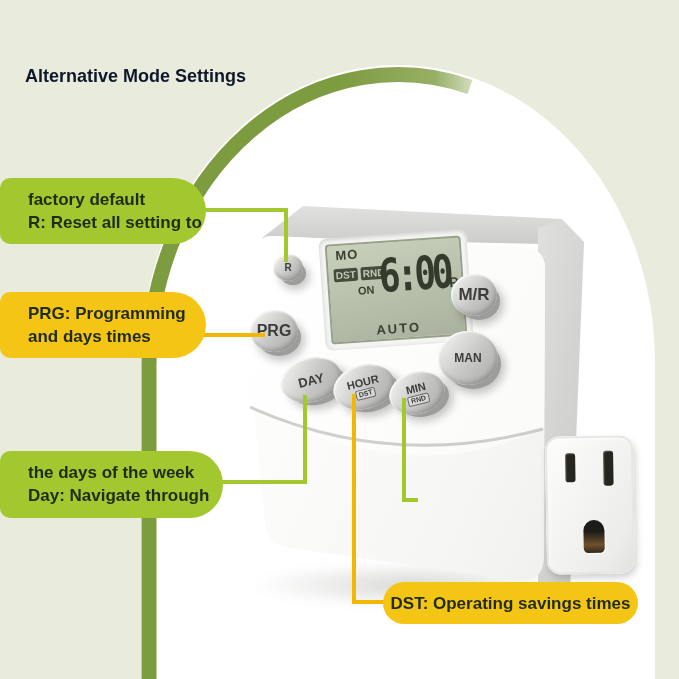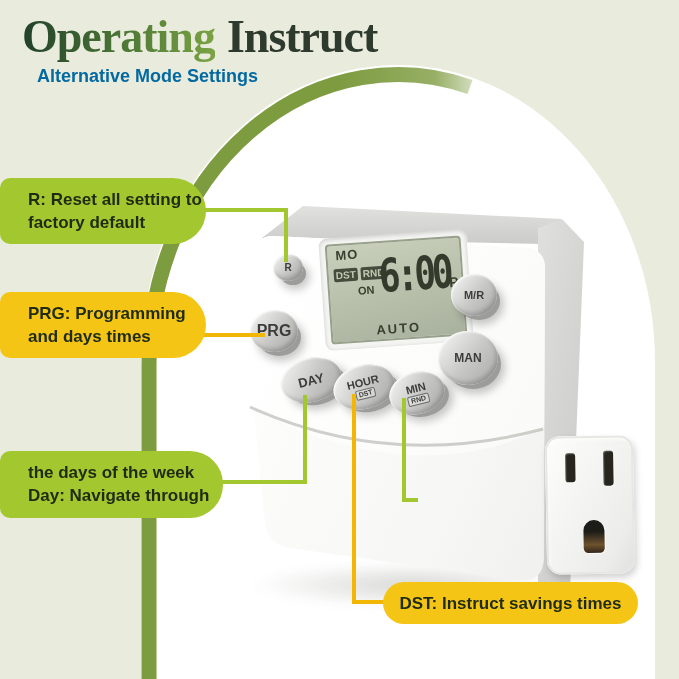--- a/index.html
+++ b/index.html
@@ -17,21 +17,21 @@
     font-family:"Liberation Serif",serif;font-weight:bold;font-size:46px;
     white-space:nowrap;letter-spacing:-1px;
   }
   .title .t1{
     background:linear-gradient(90deg,#21402a 0%,#4e7a36 55%,#7ba344 100%);
     -webkit-background-clip:text;background-clip:text;color:transparent;
   }
   .title .t2{color:var(--title2,#2e3a2d);margin-left:12px;}
   .subtitle{
     position:absolute;left:25px;top:66px;z-index:6;
-    font-size:18px;font-weight:bold;color:#0369a1;letter-spacing:0px;margin-left:12px;
+    font-size:18px;font-weight:bold;color:#0f172a;letter-spacing:0px;
   }
 
   
   .dev{position:absolute;z-index:1;}
   #dev-shadow{
     left:250px;top:562px;width:320px;height:46px;border-radius:50%;
     background:radial-gradient(closest-side,rgba(40,45,30,.18),rgba(40,45,30,0));
     filter:blur(4px);
   }
   #dev-top{
@@ -142,23 +142,20 @@
         <stop offset="0.55" stop-color="#7d9b3f" stop-opacity="1"></stop>
         <stop offset="0.82" stop-color="#7d9b3f" stop-opacity="0.8"></stop>
         <stop offset="1" stop-color="#7d9b3f" stop-opacity="0"></stop>
       </linearGradient>
     </defs>
     <rect x="0" y="0" width="679" height="679" fill="#e9ecdd"></rect>
     <path d="M141,679 L141,362 A257,297 0 0 1 655,362 L655,679 Z" fill="#ffffff"></path>
     <path d="M149,679 L149,365 A249,290 0 0 1 470,87" fill="none" stroke="url(#arcfade)" stroke-width="15"></path>
   </svg>
 
-  <div class="title">
-    <span class="t1">Operating</span><span class="t2">Instruct</span>
-  </div>
   <div class="subtitle">Alternative Mode Settings</div>
 
   <div class="dev" id="dev-shadow"></div>
   <div class="dev" id="dev-top"></div>
   <div class="dev" id="dev-side"></div>
   <div class="dev" id="dev-front"></div>
   <div class="dev" id="dev-panel"></div>
   <svg id="seam-svg" width="679" height="679" viewBox="0 0 679 679">
     <path d="M249,406 Q 388,472 544,428" fill="none" stroke="#cscfc9" stroke-width="0"></path>
     <path d="M250,407 Q 390,470 543,429" fill="none" stroke="rgba(120,124,112,0.35)" stroke-width="3"></path>
@@ -179,21 +176,21 @@
       <span class="lcd-auto">AUTO</span>
     </div>
   </div>
 
   <div class="btn" style="left:273px;top:254px;width:30px;height:27px;font-size:10px;">
     <span>R</span>
   </div>
   <div class="btn" style="left:250px;top:310px;width:48px;height:42px;font-size:16px;">
     <span>PRG</span>
   </div>
-  <div class="btn" style="left:451px;top:274px;width:46px;height:42px;font-size:11px;">
+  <div class="btn" style="left:451px;top:274px;width:46px;height:42px;font-size:17px;">
     <span>M/R</span>
   </div>
   <div class="btn" style="left:438px;top:331px;width:60px;height:54px;font-size:12px;">
     <span>MAN</span>
   </div>
   <div class="btn" style="left:280px;top:358px;width:62px;height:44px;font-size:13px;transform:rotate(-14deg);">
     <span>DAY</span>
   </div>
   <div class="btn" style="left:333px;top:365px;width:62px;height:44px;font-size:11px;transform:rotate(-14deg);">
     <span>HOUR</span>
@@ -214,28 +211,28 @@
   <div class="line lime-line" style="left:284px;top:208px;width:4px;height:54px;"></div>
   <div class="line yellow-line" style="left:203px;top:333px;width:62px;height:4px;"></div>
   <div class="line lime-line" style="left:303px;top:395px;width:4px;height:89px;"></div>
   <div class="line lime-line" style="left:219px;top:480px;width:88px;height:4px;"></div>
   <div class="line lime-line" style="left:402px;top:398px;width:4px;height:104px;"></div>
   <div class="line lime-line" style="left:402px;top:498px;width:16px;height:4px;"></div>
   <div class="line yellow-line" style="left:352px;top:394px;width:4px;height:210px;"></div>
   <div class="line yellow-line" style="left:352px;top:600px;width:36px;height:4px;"></div>
 
   <div class="callout co-lime co-left" style="left:0;top:178px;width:206px;height:66px;">
+    <div>factory default</div>
     <div>R: Reset all setting to</div>
-    <div>factory default</div>
   </div>
   <div class="callout co-yellow co-left" style="left:0;top:292px;width:206px;height:66px;">
     <div>PRG: Programming</div>
     <div>and days times</div>
   </div>
   <div class="callout co-lime co-left" style="left:0;top:451px;width:223px;height:67px;">
     <div>the days of the week</div>
     <div>Day: Navigate through</div>
   </div>
   <div class="callout co-yellow co-pill" style="left:383px;top:582px;width:255px;height:42px;">
-    <span>DST: Instruct savings times</span>
+    <span>DST: Operating savings times</span>
   </div>
 
 </div>
 
 </body></html>

